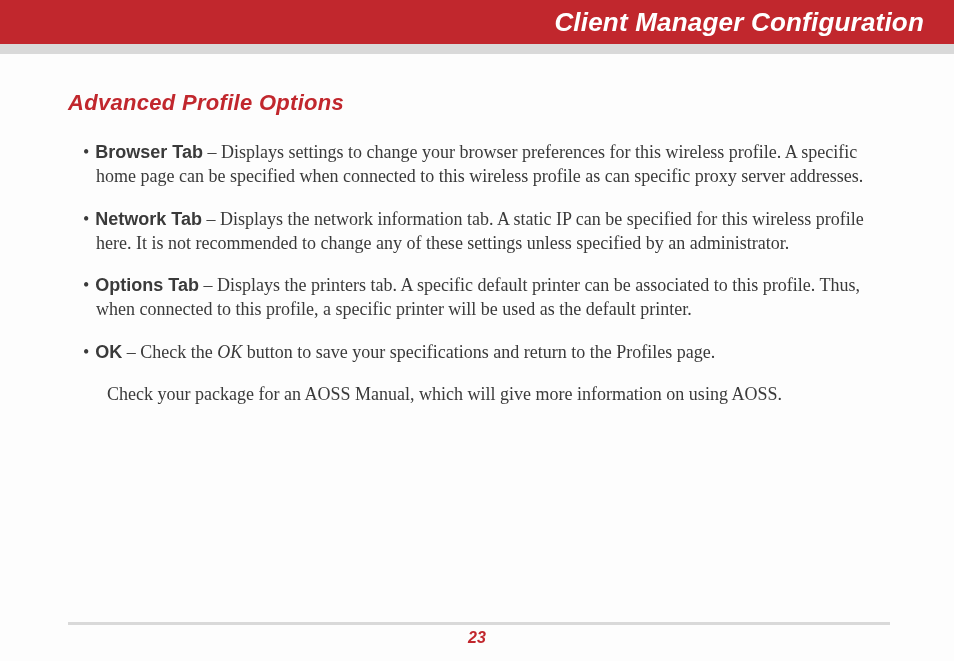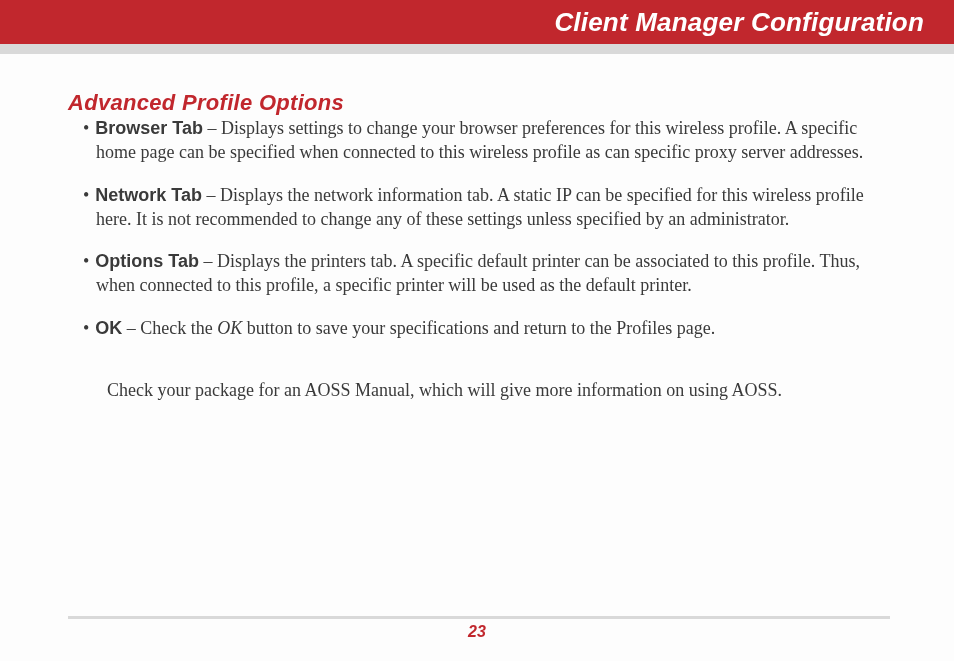--- a/index.html
+++ b/index.html
@@ -1,42 +1,42 @@
 <!DOCTYPE html>
 <html><head>
 <meta charset="utf-8">
 <style>
   html,body{margin:0;padding:0;width:954px;height:661px;background:#fdfdfd;font-family:Georgia,'Times New Roman',serif;color:#3a3a3a;overflow:hidden}
   .header-band{background:#c1272d;height:44px;width:100%;display:flex;align-items:center;justify-content:flex-end;box-sizing:border-box;padding-right:30px}
   .header-title{font-family:'Century Gothic','URW Gothic',Futura,Arial,sans-serif;font-style:italic;font-weight:bold;color:#fff;font-size:26px;letter-spacing:.2px}
   .subband{height:10px;width:100%;background:#d9d9d9}
   .content{padding:36px 64px 0 68px}
-  .section-heading{font-family:'Century Gothic','URW Gothic',Futura,Arial,sans-serif;font-style:italic;font-weight:bold;color:#c1272d;font-size:22px;letter-spacing:.3px}
+  .section-heading{font-family:'Century Gothic','URW Gothic',Futura,Arial,sans-serif;font-style:italic;font-weight:bold;color:#c1272d;font-size:22px;margin-bottom:24px;letter-spacing:.3px}
   .bullets{font-size:18px;line-height:1.35}
   .bullet-item{margin-bottom:18px;text-indent:-13px;padding-left:28px}
   .bullet-item .dot{padding-right:6px}
   .bullet-item .term{font-weight:bold;font-family:Arial,Helvetica,sans-serif}
   .bullet-item em{font-style:italic}
   .aoss-row{display:flex;align-items:flex-start;margin-top:10px;padding-left:14px}
   .aoss-icon-box{border:1px solid #b8b8b8;padding:5px;background:#fff;flex:0 0 auto;margin-right:26px}
   .aoss-inner{width:62px;height:62px;position:relative;border-radius:6px;
     background:linear-gradient(to bottom,#8fb4e8 0%,#1b60c4 60%,#0b3f8e 100%);}
   .ant-core{position:absolute;left:50%;top:55%;transform:translate(-50%,-50%);width:10px;height:34px;border-radius:5px;
     background:#0a3b86;box-shadow:0 0 0 2px rgba(255,255,255,.25)}
   .ring{position:absolute;top:50%;border:3px solid #0a3b86;border-radius:50%;border-top-color:transparent;border-bottom-color:transparent}
   .ring.l1{left:8px;width:16px;height:32px;transform:translateY(-50%) rotate(0deg);border-right-color:transparent}
   .ring.l2{left:2px;width:26px;height:44px;transform:translateY(-50%);border-right-color:transparent}
   .ring.r1{right:8px;width:16px;height:32px;transform:translateY(-50%);border-left-color:transparent}
   .ring.r2{right:2px;width:26px;height:44px;transform:translateY(-50%);border-left-color:transparent}
   .aoss-caption{font-family:'Century Gothic',Arial,sans-serif;font-weight:bold;color:#c1272d;font-size:12px;text-align:center;letter-spacing:2px;margin-top:2px}
   .aoss-text{font-size:18px;line-height:1.35}
   .aoss-text .dot{padding-right:6px}
   .aoss-text .term{font-weight:bold;font-family:Arial,Helvetica,sans-serif}
-  .aoss-followup{margin-top:20px;padding-left:25px}
-  .footer{position:absolute;left:0;right:0;bottom:20px}
+  .aoss-followup{margin-top:0;padding-left:25px}
+  .footer{position:absolute;left:0;right:0;bottom:14px}
   .footer-line{margin:0 64px 4px 68px;height:3px;background:#d9d9d9}
   .page-num{text-align:center;font-family:'Century Gothic',Arial,sans-serif;font-style:italic;font-weight:bold;color:#c1272d;font-size:16px}
 </style>
 </head>
 <body>
 
 <div class="header-band">
   <div class="header-title">Client Manager Configuration</div>
 </div>
 <div class="subband"></div>

